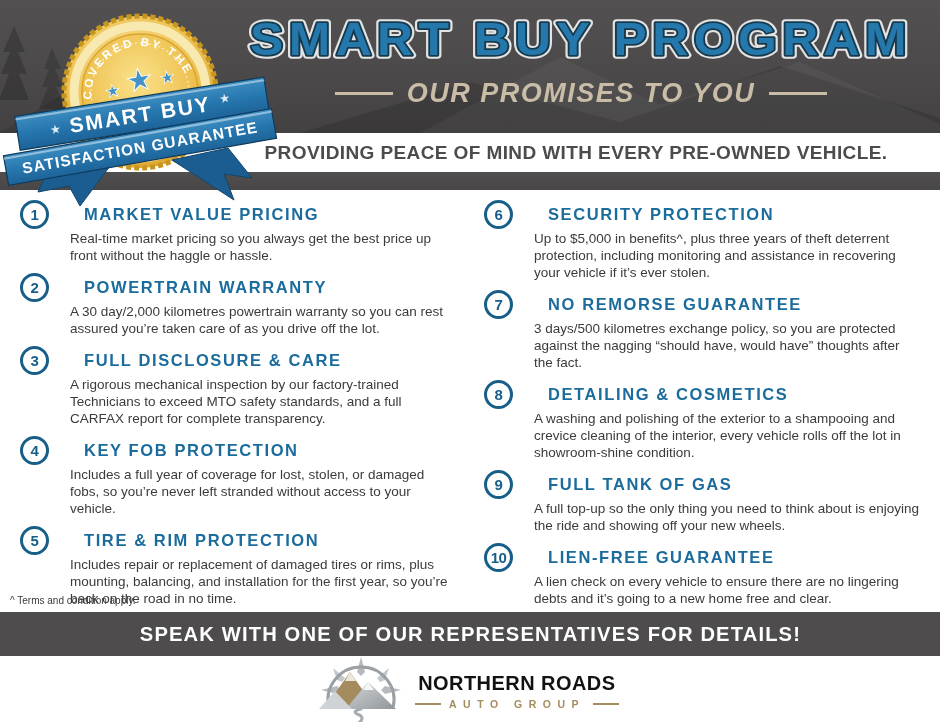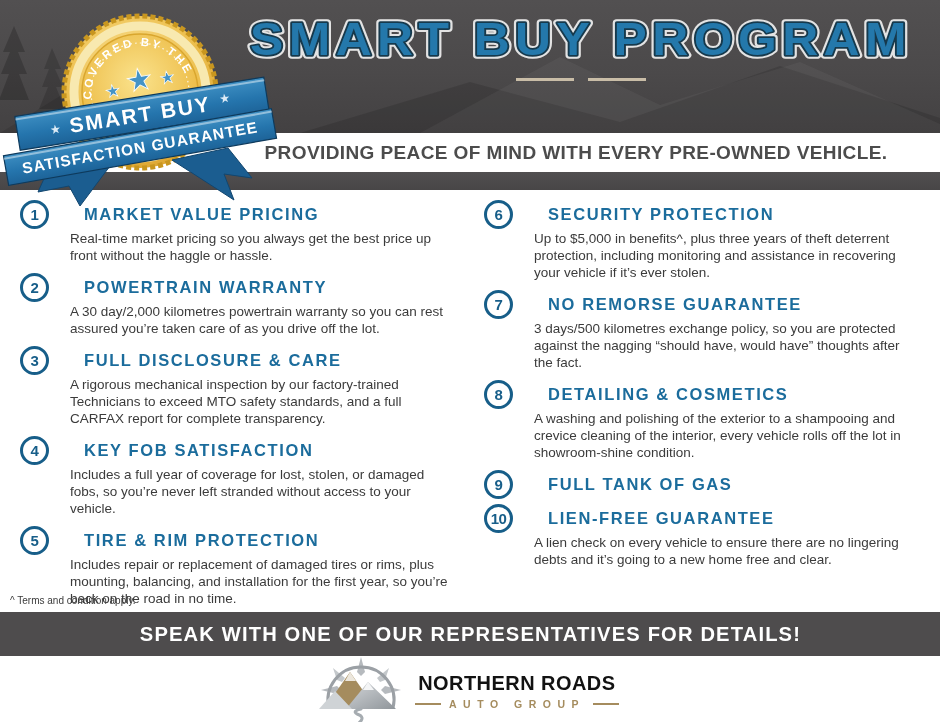--- a/index.html
+++ b/index.html
@@ -130,20 +130,21 @@
     </svg>
 
     <div class="header-right">
       <svg class="title-svg" viewBox="0 0 690 58">
         <text x="345" y="45" text-anchor="middle" font-size="46" fill="none" stroke="#e3e3e3" stroke-width="7.5" stroke-linejoin="round" textLength="662" lengthAdjust="spacingAndGlyphs">SMART BUY PROGRAM</text>
         <text x="345" y="45" text-anchor="middle" font-size="46" fill="none" stroke="#16394c" stroke-width="3.5" stroke-linejoin="round" textLength="662" lengthAdjust="spacingAndGlyphs">SMART BUY PROGRAM</text>
         <text x="345" y="45" text-anchor="middle" font-size="46" fill="#2478ab" textLength="662" lengthAdjust="spacingAndGlyphs">SMART BUY PROGRAM</text>
       </svg>
       <div class="subtitle-row">
         <div class="subtitle-dash"></div>
+        <div class="subtitle">OUR PROMISES TO YOU</div>
         <div class="subtitle-dash"></div>
       </div>
     </div>
   </div>
 
   <div class="tagline-band">
     <div class="tagline">PROVIDING PEACE OF MIND WITH EVERY PRE-OWNED VEHICLE.</div>
   </div>
   <div class="dark-strip"></div>
 
@@ -228,21 +229,21 @@
         <div class="numwrap">
             <span>3</span>
           </div>
         <div class="ptitle">FULL DISCLOSURE &amp; CARE</div>
         <p class="pbody">A rigorous mechanical inspection by our factory-trained Technicians to exceed MTO safety standards, and a full CARFAX report for complete transparency.</p>
       </div>
       <div class="item">
         <div class="numwrap">
             <span>4</span>
           </div>
-        <div class="ptitle">KEY FOB SATISFACTION</div>
+        <div class="ptitle">KEY FOB PROTECTION</div>
         <p class="pbody">Includes a full year of coverage for lost, stolen, or damaged fobs, so you’re never left stranded without access to your vehicle.</p>
       </div>
       <div class="item">
         <div class="numwrap">
             <span>5</span>
           </div>
         <div class="ptitle">TIRE &amp; RIM PROTECTION</div>
         <p class="pbody">Includes repair or replacement of damaged tires or rims, plus mounting, balancing, and installation for the first year, so you’re back on the road in no time.</p>
       </div>
     </div>
@@ -267,20 +268,21 @@
             <span>8</span>
           </div>
         <div class="ptitle">DETAILING &amp; COSMETICS</div>
         <p class="pbody">A washing and polishing of the exterior to a shampooing and crevice cleaning of the interior, every vehicle rolls off the lot in showroom-shine condition.</p>
       </div>
       <div class="item">
         <div class="numwrap">
             <span>9</span>
           </div>
         <div class="ptitle">FULL TANK OF GAS</div>
+        <p class="pbody">A full top-up so the only thing you need to think about is enjoying the ride and showing off your new wheels.</p>
       </div>
       <div class="item">
         <div class="numwrap">
             <span>10</span>
           </div>
         <div class="ptitle">LIEN-FREE GUARANTEE</div>
         <p class="pbody">A lien check on every vehicle to ensure there are no lingering debts and it’s going to a new home free and clear.</p>
       </div>
     </div>
 

